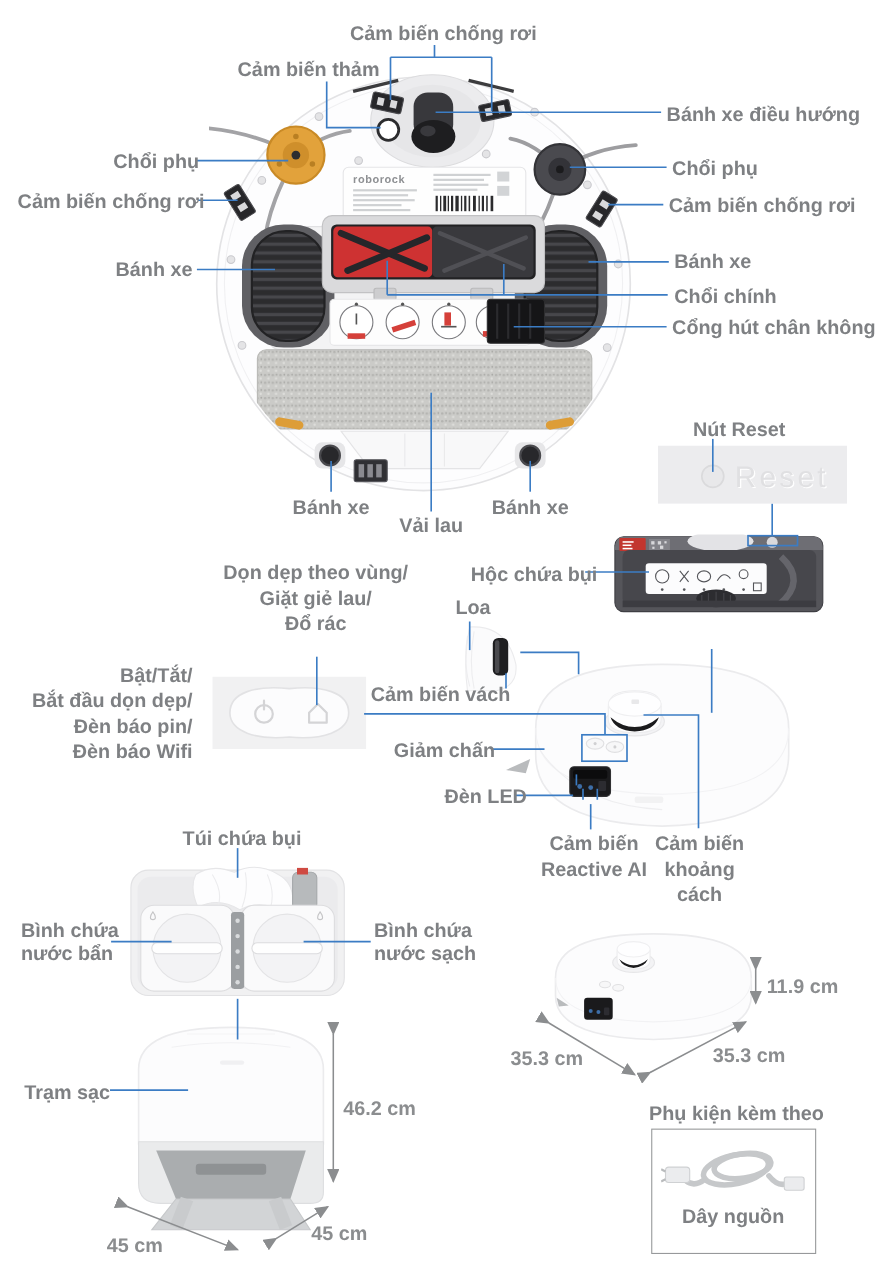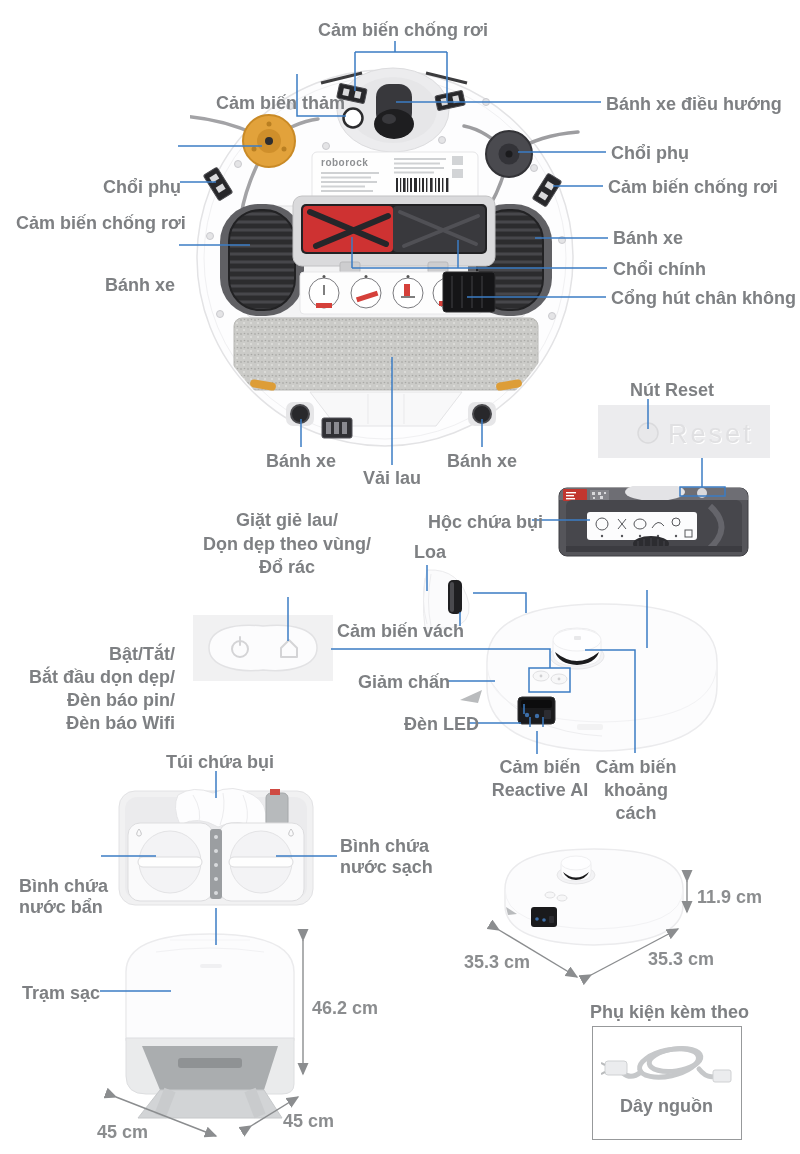--- a/index.html
+++ b/index.html
@@ -1,19 +1,19 @@
 <!DOCTYPE html>
 <html style="--label_gray: #7e8083; --line_blue: #3b7cc4; --dim_gray: #8b8d8f; --brush_orange: #e0a23b; --brush_red: #ce3232;"><head>
 <meta charset="utf-8">
 <style>
   html,body{margin:0;padding:0;background:#fff;}
   #canvas{position:relative;width:800px;height:1154px;background:#fff;overflow:hidden;
           font-family:"Liberation Sans","DejaVu Sans",sans-serif;}
   .lbl{position:absolute;font-size:18px;line-height:23px;color:var(--label_gray,#7e8083);white-space:nowrap;font-weight:bold;}
-  .r{text-align:right;margin-top:40px;} .c{text-align:center;}
+  .r{text-align:right;} .c{text-align:center;}
   .dim{color:var(--dim_gray,#8b8d8f);text-align:right;}
   .illus{position:absolute;}
   #lines{position:absolute;left:0;top:0;pointer-events:none;}
   .blueline{stroke:var(--line_blue,#3b7cc4);stroke-width:1.5;fill:none;}
   .bluerect{stroke:var(--line_blue,#3b7cc4);stroke-width:1.5;fill:none;}
   .dimline{stroke:var(--dim_gray,#8b8d8f);stroke-width:1.4;fill:none;}
   .accbox{position:absolute;left:592px;top:1026px;width:150px;height:114px;border:1.5px solid #97999b;box-sizing:border-box;}
 </style>
 </head>
 <body>
@@ -500,22 +500,22 @@
   <div class="lbl" style="left:613px;top:258px">Chổi chính</div>
   <div class="lbl" style="left:611px;top:287px">Cổng hút chân không</div>
   <div class="lbl" style="left:630px;top:379px">Nút Reset</div>
   <div class="lbl c" style="left:266px;top:450px;width:70px">Bánh xe</div>
   <div class="lbl c" style="left:362px;top:467px;width:60px">Vải lau</div>
   <div class="lbl c" style="left:447px;top:450px;width:70px">Bánh xe</div>
 
   <div class="lbl" style="left:428px;top:511px">Hộc chứa bụi</div>
 
   <div class="lbl c" style="left:197px;top:509px;width:180px;line-height:23.5px">
+    <div>Dọn dẹp theo vùng/</div>
     <div>Giặt giẻ lau/</div>
-    <div>Dọn dẹp theo vùng/</div>
     <div>Đổ rác</div>
   </div>
 
   <div class="lbl" style="left:414px;top:541px">Loa</div>
 
   <div class="lbl r" style="left:25px;top:603px;width:150px;line-height:23px">
     <div>Bật/Tắt/</div>
     <div>Bắt đầu dọn dẹp/</div>
     <div>Đèn báo pin/</div>
     <div>Đèn báo Wifi</div>

